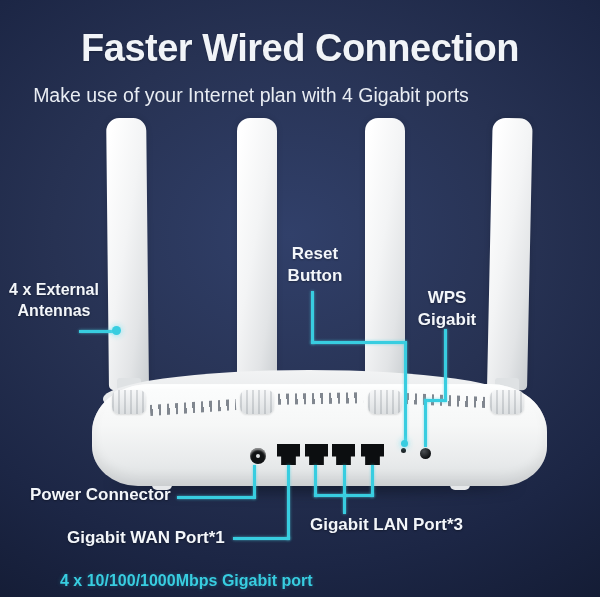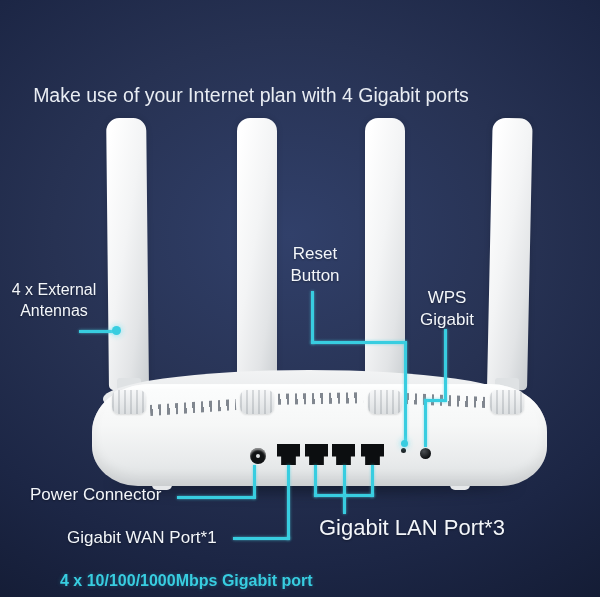--- a/index.html
+++ b/index.html
@@ -112,41 +112,42 @@
   .wan-v{left:287px;top:465px;width:2.5px;height:75px;}
   .wan-h{left:233px;top:537px;width:57px;height:2.5px;}
   .lan-v1{left:314px;top:465px;width:2.5px;height:32px;}
   .lan-v2{left:343px;top:465px;width:2.5px;height:32px;}
   .lan-v3{left:371px;top:465px;width:2.5px;height:32px;}
   .lan-h{left:314px;top:494px;width:59.5px;height:2.5px;}
   .lan-vmid{left:343px;top:494px;width:2.5px;height:20px;}
 
   
   .callout{
-    color:var(--label-text);font-weight:normal;z-index:9;
+    color:var(--label-text);font-weight:bold;z-index:9;
     text-shadow:0 1px 2px rgba(0,0,0,0.35);white-space:pre-line;
   }
   .antennas-label{left:-10px;top:279px;width:128px;text-align:center;font-size:16px;line-height:21px;}
   .reset-label{left:277px;top:243px;width:76px;text-align:center;font-size:17px;line-height:22px;}
   .wps-label{left:409px;top:287px;width:76px;text-align:center;font-size:17px;line-height:22px;}
   .power-label{left:30px;top:485px;font-size:17px;white-space:nowrap;}
   .wan-label{left:67px;top:528px;font-size:17px;white-space:nowrap;}
-  .lan-label{left:319px;top:515px;font-size:22px;white-space:nowrap;}
+  .lan-label{left:310px;top:515px;font-size:17px;white-space:nowrap;}
 
   .footer-caption{
     left:60px;top:572px;width:530px;text-align:left;z-index:9;
     color:var(--accent-cyan);font-weight:bold;font-size:16px;
     text-shadow:0 0 4px rgba(40,180,200,0.35);
   }
 </style>
 </head>
 <body>
 
 <div id="stage">
 
+  <div class="abs title">Faster Wired Connection</div>
   <div class="abs subtitle">Make use of your Internet plan with 4 Gigabit ports</div>
 
   <div>
     <div class="abs ground-shadow"></div>
 
     <div class="abs antenna a1"></div>
     <div class="abs antenna a2"></div>
     <div class="abs antenna a3"></div>
     <div class="abs antenna a4"></div>
 

